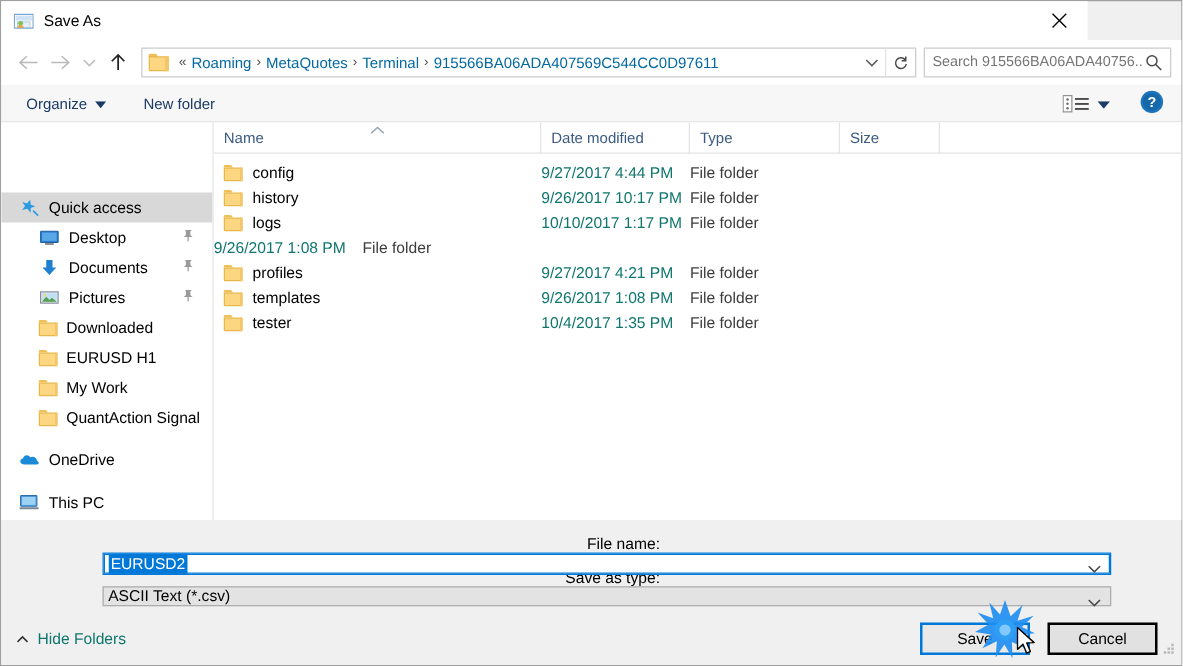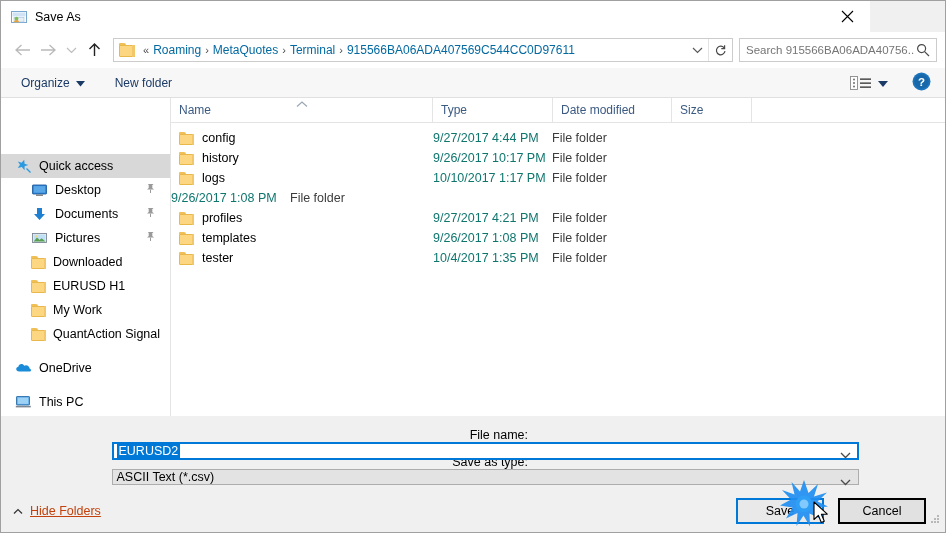--- a/index.html
+++ b/index.html
@@ -173,21 +173,21 @@
     background: #f0f0f0;
   }
   .frow { display: flex; align-items: center; height: 22px; flex-direction: column; }
   .frow.r1 { margin-top: 12px; }
   .frow.r2 { margin-top: 5px; }
   .flabel {
     width: 126px; text-align: right; padding-right: 8px;
     font-size: 12.5px; color: #000;
   }
   .combo {
-    position: relative; height: 22px; width: 747px;
+    position: relative; height: 22px; width: 807px;
     display: flex; align-items: center; margin-left: 24px;
   }
   .combo.filename {
     border: 1px solid #0078d7; background: #ffffff;
     outline: 1px solid #0078d7; outline-offset: -2px;
   }
   .combo.filetype { border: 1px solid #adadad; background: #e3e3e3; }
   .combo .val {
     font-size: 12.5px; margin-left: 4px;
   }
@@ -199,21 +199,21 @@
   }
 
   
   .footer {
     position: absolute; left: 0; top: 488px; width: 944px; height: 43px;
     background: #f0f0f0;
     display: flex; align-items: center;
   }
   .hidefolders {
     display: flex; align-items: flex-start; margin-left: 12px;
-    font-size: 12.5px; color: #c2410c; text-decoration: underline;
+    font-size: 12.5px; color: #0f766e;
   }
   .hf-chev { margin-right: 7px; }
   .btns { margin-left: auto; display: flex; align-items: center; margin-right: 19px; }
   .btn {
     width: 88px; height: 26px; font-size: 12.5px; color: #000;
     display: flex; align-items: center; justify-content: center;
     background: #e1e1e1; border: 2px solid #000000;
   }
   .btn.save {
     background: #e9e9e9; border: 2px solid #0078d7; margin-right: 14px;
@@ -504,25 +504,25 @@
     <div class="listpane">
       <div class="colhead">
         <div class="col name">
           <span>Name</span>
           <span class="sortcaret">
             <svg width="13" height="7" viewBox="0 0 13 7">
               <path d="M1.5 5.5 L6.5 1 L11.5 5.5" stroke="#9aa6b4" stroke-width="1.2" fill="none"></path>
             </svg>
           </span>
         </div>
+        <div class="col date">
+          <span>Date modified</span>
+        </div>
         <div class="col type">
           <span>Type</span>
-        </div>
-        <div class="col date">
-          <span>Date modified</span>
         </div>
         <div class="col size">
           <span>Size</span>
         </div>
       </div>
 
       <div class="rows">
 
         <div class="row">
           <span class="cell name">

